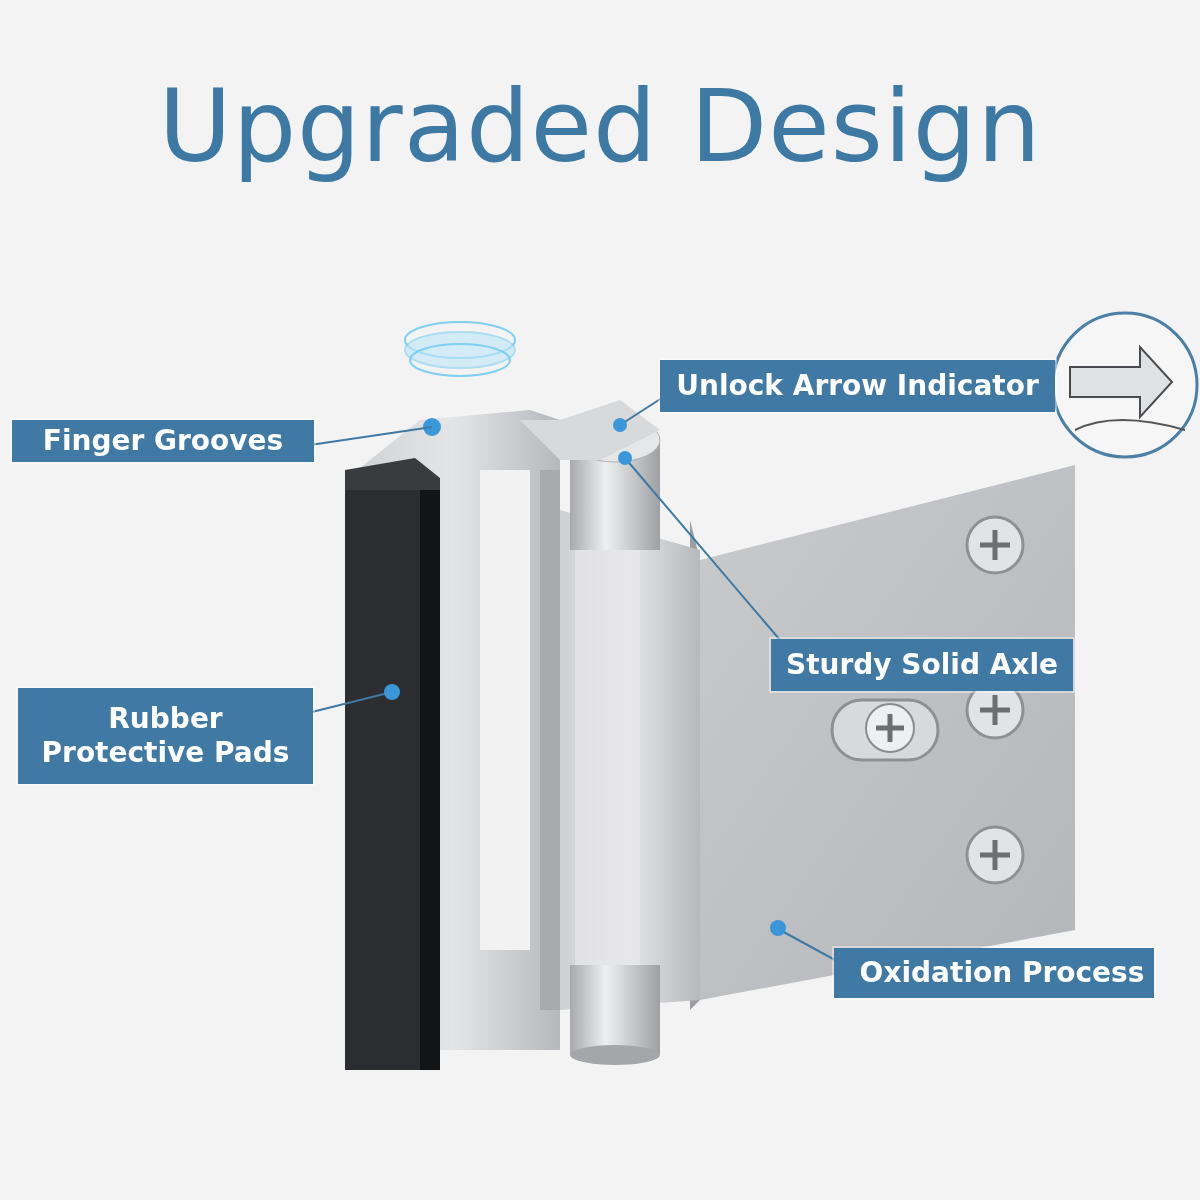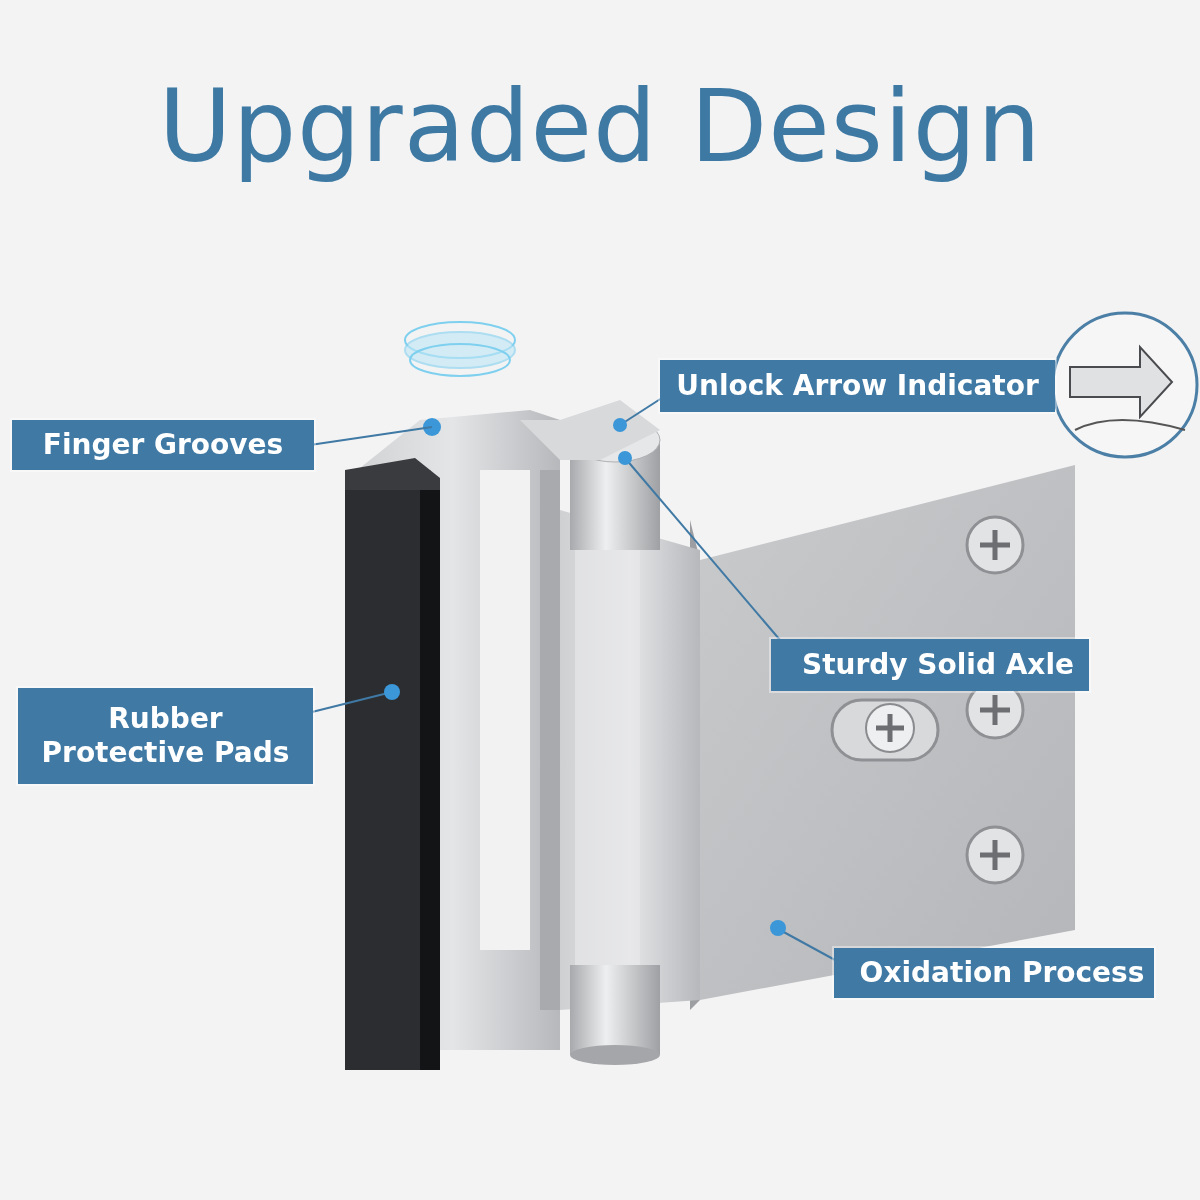--- a/index.html
+++ b/index.html
@@ -101,32 +101,32 @@
     <line x1="835" y1="960" x2="780" y2="930"></line>
   </g>
   <g fill="#3b97d8">
     <circle cx="392" cy="692" r="8"></circle>
     <circle cx="620" cy="425" r="7"></circle>
     <circle cx="625" cy="458" r="7"></circle>
     <circle cx="778" cy="928" r="8"></circle>
   </g>
 </svg>
 
-<div class="label" style="left:12px;top:420px;width:302px;height:50px;">
+<div class="label" style="left:12px;top:420px;width:302px;height:42px;">
   <span>Finger Grooves</span>
 </div>
 
 <div class="label" style="left:18px;top:688px;width:295px;height:96px;flex-direction:column;">
   <span>Rubber</span>
   <span>Protective Pads</span>
 </div>
 
 <div class="label" style="left:660px;top:360px;width:395px;height:52px;justify-content:center;">
   <span>Unlock Arrow Indicator</span>
 </div>
 
-<div class="label" style="left:771px;top:639px;width:302px;height:52px;padding-left:16px;">
+<div class="label" style="left:771px;top:639px;width:302px;height:52px;">
   <span>Sturdy Solid Axle</span>
 </div>
 
 <div class="label" style="left:834px;top:948px;width:304px;height:50px;padding-left:16px;">
   <span>Oxidation Process</span>
 </div>
 
 </body></html>

